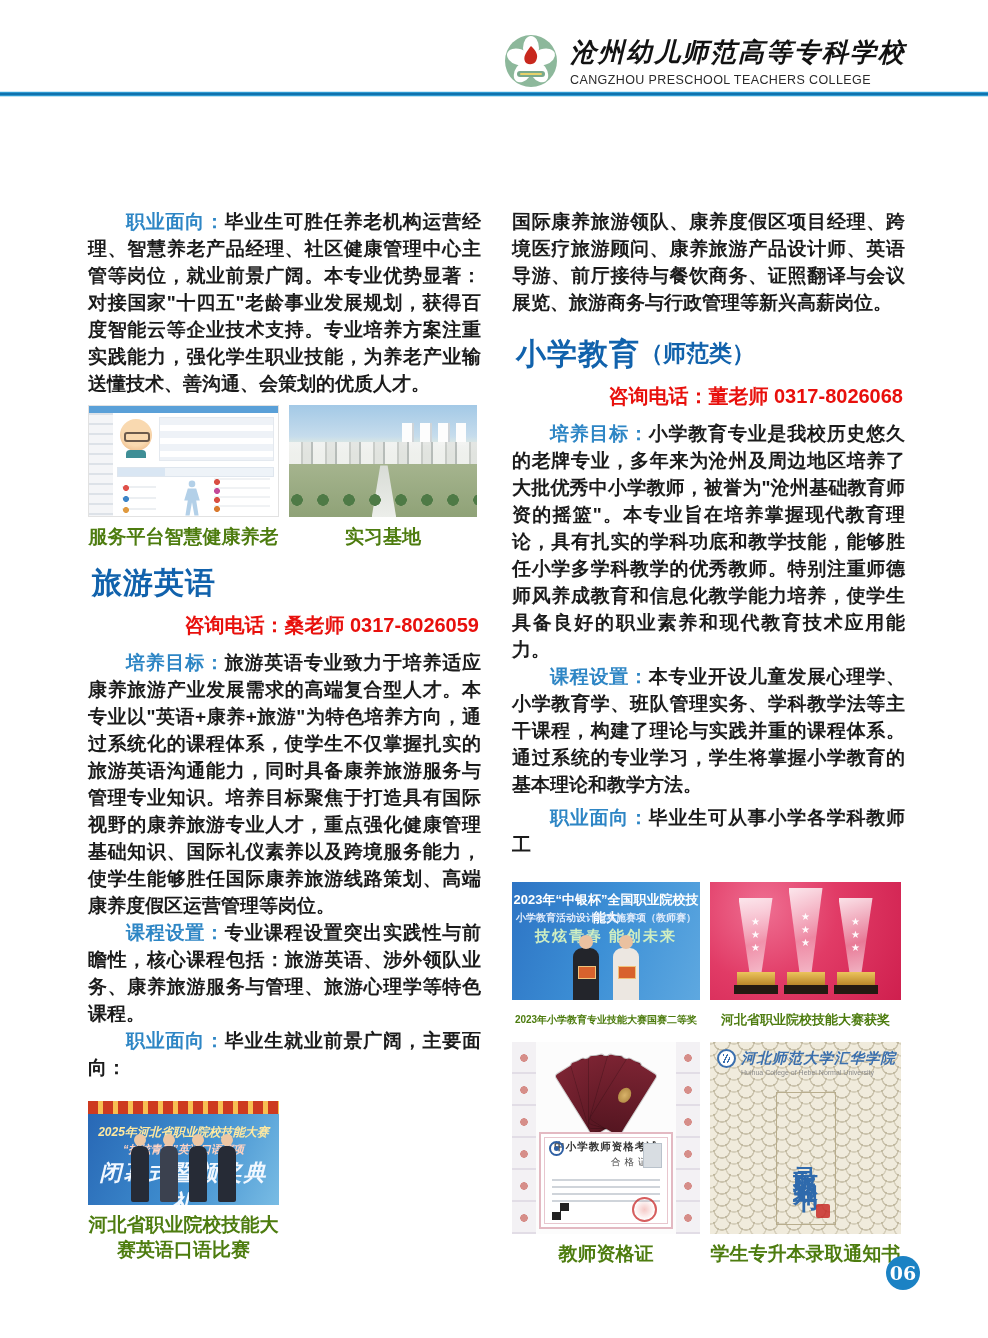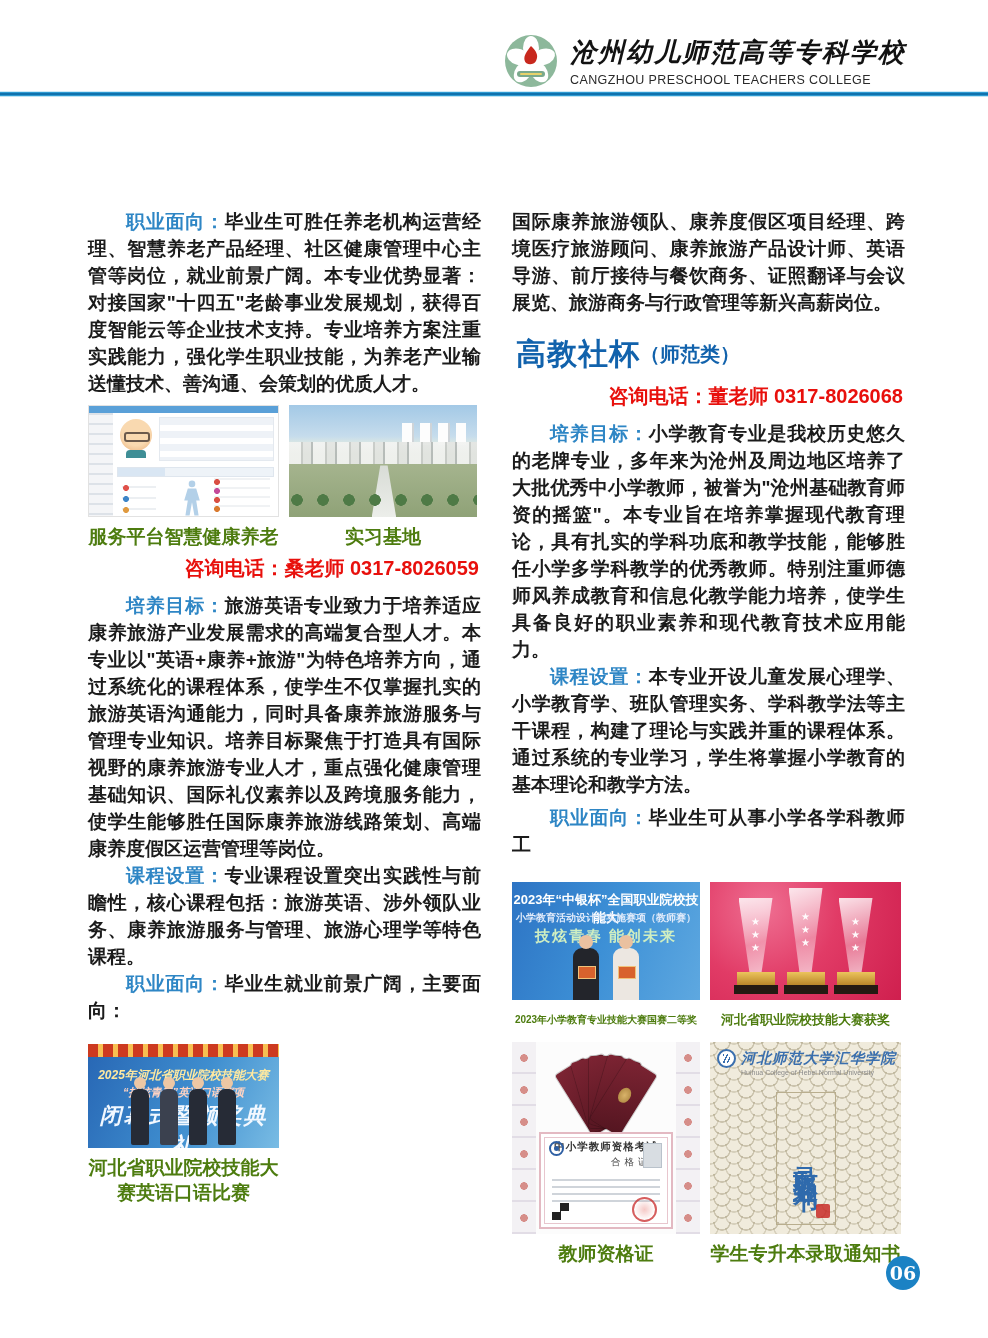--- a/index.html
+++ b/index.html
@@ -18,21 +18,21 @@
   
   .col { position:absolute; top:202px; width:393px; }
   .col-left { left:88px; }
   .col-right { left:512px; }
 
   .para { font-size:19px; line-height:27px; text-align:justify; color:#1b1b1b; font-weight:600; }
   .para.indent { text-indent:2em; }
   .lbl { color:#2e86c5; font-weight:700; }
 
   .major { color:#1162ac; font-weight:700; font-size:30px; letter-spacing:1px; margin:14px 0 8px 4px; }
-  .major .suffix { font-size:20px; letter-spacing:0; vertical-align:3px; }
+  .major .suffix { font-size:23px; letter-spacing:0; vertical-align:3px; }
   .phone { text-align:right; color:#e8100c; font-weight:700; font-size:20px; margin:0 2px 10px 0; }
 
   
   .gal { display:flex; gap:10px; margin:8px 0 6px; }
   .gfig { width:191px; }
   .gfig.w188 { width:188px; }
   .ph { position:relative; width:100%; height:112px; overflow:hidden; }
   .ph.h118 { height:118px; }
   .ph.h122 { height:104px;font-style:italic; }
   .ph.h192 { height:192px; }
@@ -226,20 +226,21 @@
         <div class="ph ph-campus">
           <div class="cam-towers"></div>
           <div class="cam-blds"></div>
           <div class="cam-road"></div>
           <div class="cam-trees"></div>
         </div>
         <figcaption>实习基地</figcaption>
       </figure>
     </div>
 
+    <h2 class="major">旅游英语</h2>
     <p class="phone">咨询电话：桑老师  0317-8026059</p>
 
     <p class="para indent"><span class="lbl">培养目标：</span><span>旅游英语专业致力于培养适应康养旅游产业发展需求的高端复合型人才。本专业以"英语+康养+旅游"为特色培养方向，通过系统化的课程体系，使学生不仅掌握扎实的旅游英语沟通能力，同时具备康养旅游服务与管理专业知识。培养目标聚焦于打造具有国际视野的康养旅游专业人才，重点强化健康管理基础知识、国际礼仪素养以及跨境服务能力，使学生能够胜任国际康养旅游线路策划、高端康养度假区运营管理等岗位。</span></p>
 
     <p class="para indent"><span class="lbl">课程设置：</span><span>专业课程设置突出实践性与前瞻性，核心课程包括：旅游英语、涉外领队业务、康养旅游服务与管理、旅游心理学等特色课程。</span></p>
 
     <p class="para indent"><span class="lbl">职业面向：</span><span>毕业生就业前景广阔，主要面向：</span></p>
 
     <div class="gal g2">
       <figure class="gfig">
@@ -257,21 +258,21 @@
         </div>
         <figcaption>河北省职业院校技能大赛英语口语比赛</figcaption>
       </figure>
     </div>
   </div>
 
   <div class="col col-right">
 
     <p class="para" style="margin-top:6px;"><span>国际康养旅游领队、康养度假区项目经理、跨境医疗旅游顾问、康养旅游产品设计师、英语导游、前厅接待与餐饮商务、证照翻译与会议展览、旅游商务与行政管理等新兴高薪岗位。</span></p>
 
-    <h2 class="major" style="margin-top:18px;"><span>高教社杯</span><span class="suffix">（师范类）</span></h2>
+    <h2 class="major" style="margin-top:18px;"><span>小学教育</span><span class="suffix">（师范类）</span></h2>
     <p class="phone">咨询电话：董老师  0317-8026068</p>
 
     <p class="para indent"><span class="lbl">培养目标：</span><span>小学教育专业是我校历史悠久的老牌专业，多年来为沧州及周边地区培养了大批优秀中小学教师，被誉为"沧州基础教育师资的摇篮"。本专业旨在培养掌握现代教育理论，具有扎实的学科功底和教学技能，能够胜任小学多学科教学的优秀教师。特别注重师德师风养成教育和信息化教学能力培养，使学生具备良好的职业素养和现代教育技术应用能力。</span></p>
 
     <p class="para indent"><span class="lbl">课程设置：</span><span>本专业开设儿童发展心理学、小学教育学、班队管理实务、学科教学法等主干课程，构建了理论与实践并重的课程体系。通过系统的专业学习，学生将掌握小学教育的基本理论和教学方法。</span></p>
 
     <p class="para indent" style="margin-top:6px;"><span class="lbl">职业面向：</span><span>毕业生可从事小学各学科教师工</span></p>
 
     <div class="gal gr1">
       <figure class="gfig w188">

